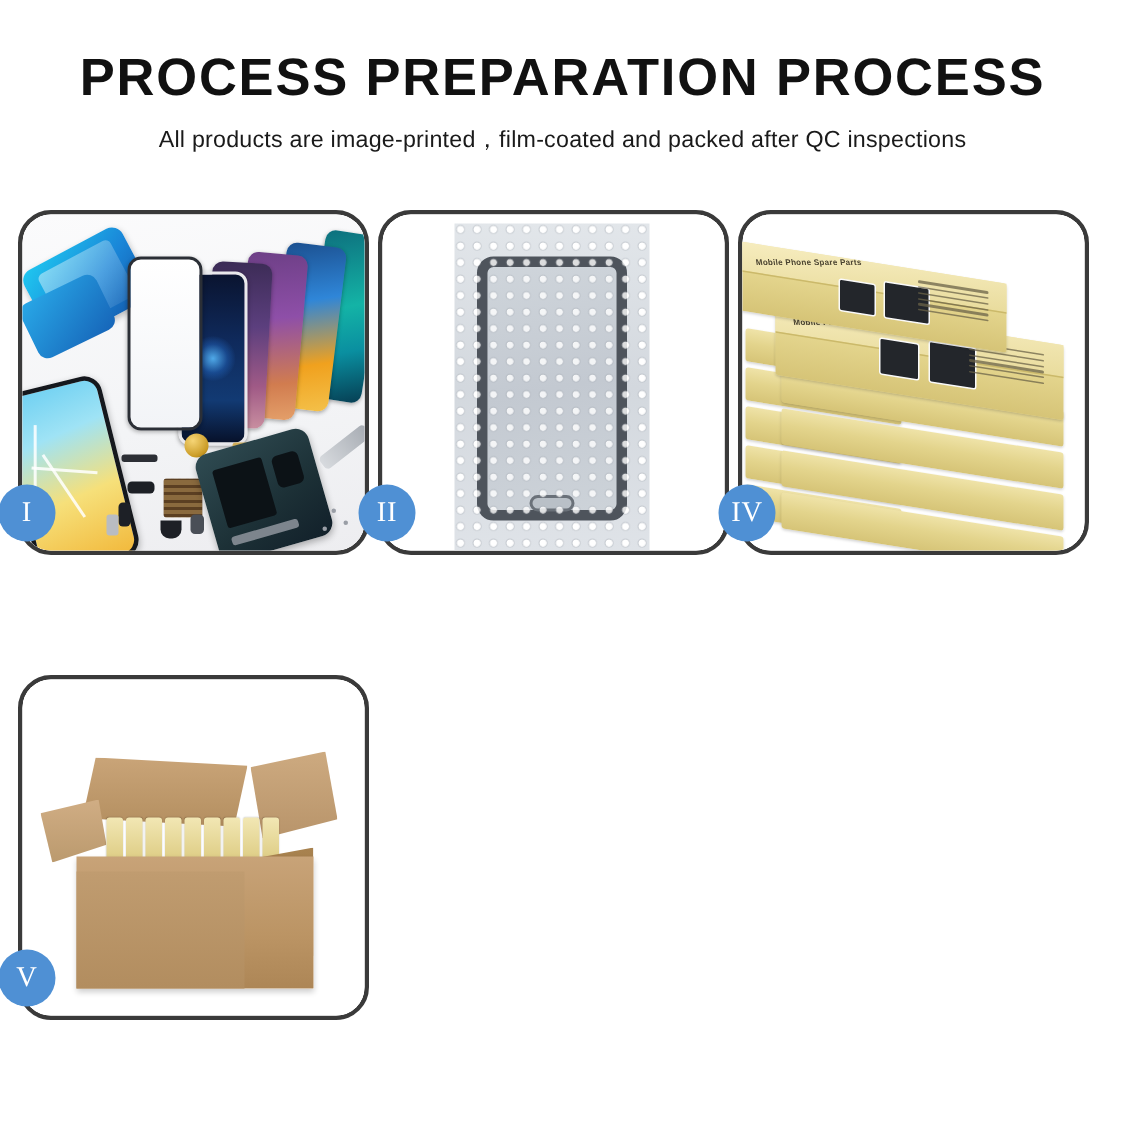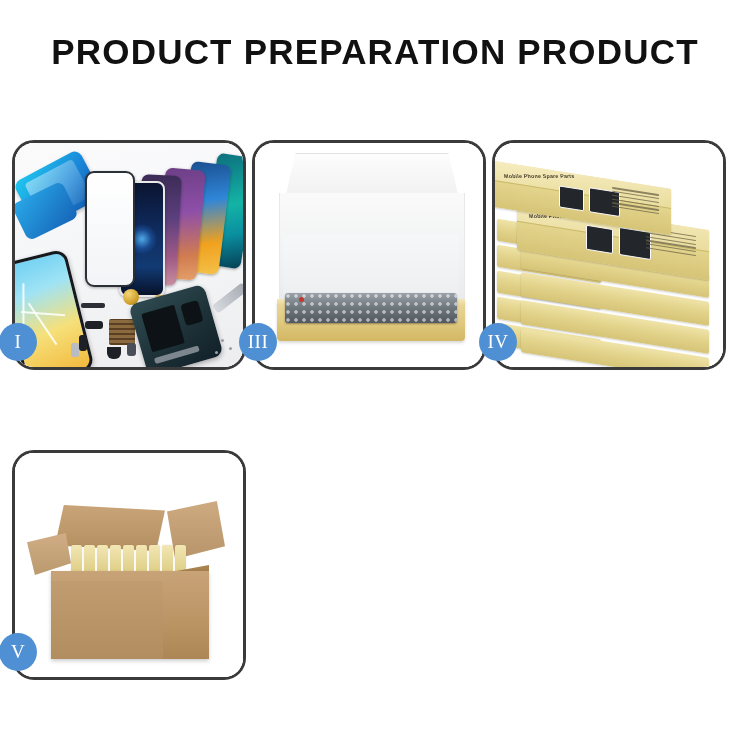--- a/index.html
+++ b/index.html
@@ -358,21 +358,22 @@
   .wrapfilm {
     position:absolute; left:150px; top:26px; width:52px; height:26px;
     background: linear-gradient(140deg,rgba(255,255,255,.9),rgba(235,238,240,.65));
     clip-path: polygon(10% 0, 100% 18%, 86% 100%, 0 72%);
   }
 </style>
 </head>
 <body>
 
 <div class="header">
-  <div class="title">PRODUCT PREPARATION PRODUCT</div>
+  <div class="title">PROCESS PREPARATION PROCESS</div>
+  <div class="subtitle">All products are image-printed，film-coated and packed after QC inspections</div>
 </div>
 
 <div class="grid">
 
   <div class="panel">
     <div class="panel-inner">
       <div class="p1-bg"></div>
 
       <div class="blue-film"></div>
       <div class="blue-film-2"></div>
@@ -409,33 +410,31 @@
         <div class="slv" style="left:10px;top:58px;width:46px;height:6px;"></div>
       </div>
       <div class="tool"></div>
       <div class="part screw" style="left:206px;top:196px;"></div>
       <div class="part screw" style="left:214px;top:204px;"></div>
       <div class="part screw" style="left:200px;top:208px;"></div>
     </div>
     <div class="badge">I</div>
   </div>
 
-
   <div class="panel">
     <div class="panel-inner">
-      <div class="p3-bg"></div>
-      <div class="box3-lidback"></div>
-      <div class="box3-inner"></div>
-      <div class="box3-foam"></div>
-      <div class="box3-tray"></div>
-      <div class="box3-screen"></div>
-      <div class="box3-dot"></div>
+      <div class="p2-bg"></div>
+      <div class="wrap-sheet">
+        <div class="wrapped-screen"></div>
+        <div class="bubble-overlay"></div>
+      </div>
     </div>
-    <div class="badge">III</div>
+    <div class="badge">II</div>
   </div>
+
 
   <div class="panel">
     <div class="panel-inner">
       <div class="p4-bg"></div>
       <div class="stack">
 
         <div class="kbox" style="left:6px;  top:64px;  width:104px; height:22px; transform: skewY(9deg);"></div>
         <div class="kbox" style="left:6px;  top:90px;  width:104px; height:22px; transform: skewY(9deg);"></div>
         <div class="kbox" style="left:6px;  top:116px; width:104px; height:22px; transform: skewY(9deg);"></div>
         <div class="kbox" style="left:6px;  top:142px; width:104px; height:22px; transform: skewY(9deg);"></div>

